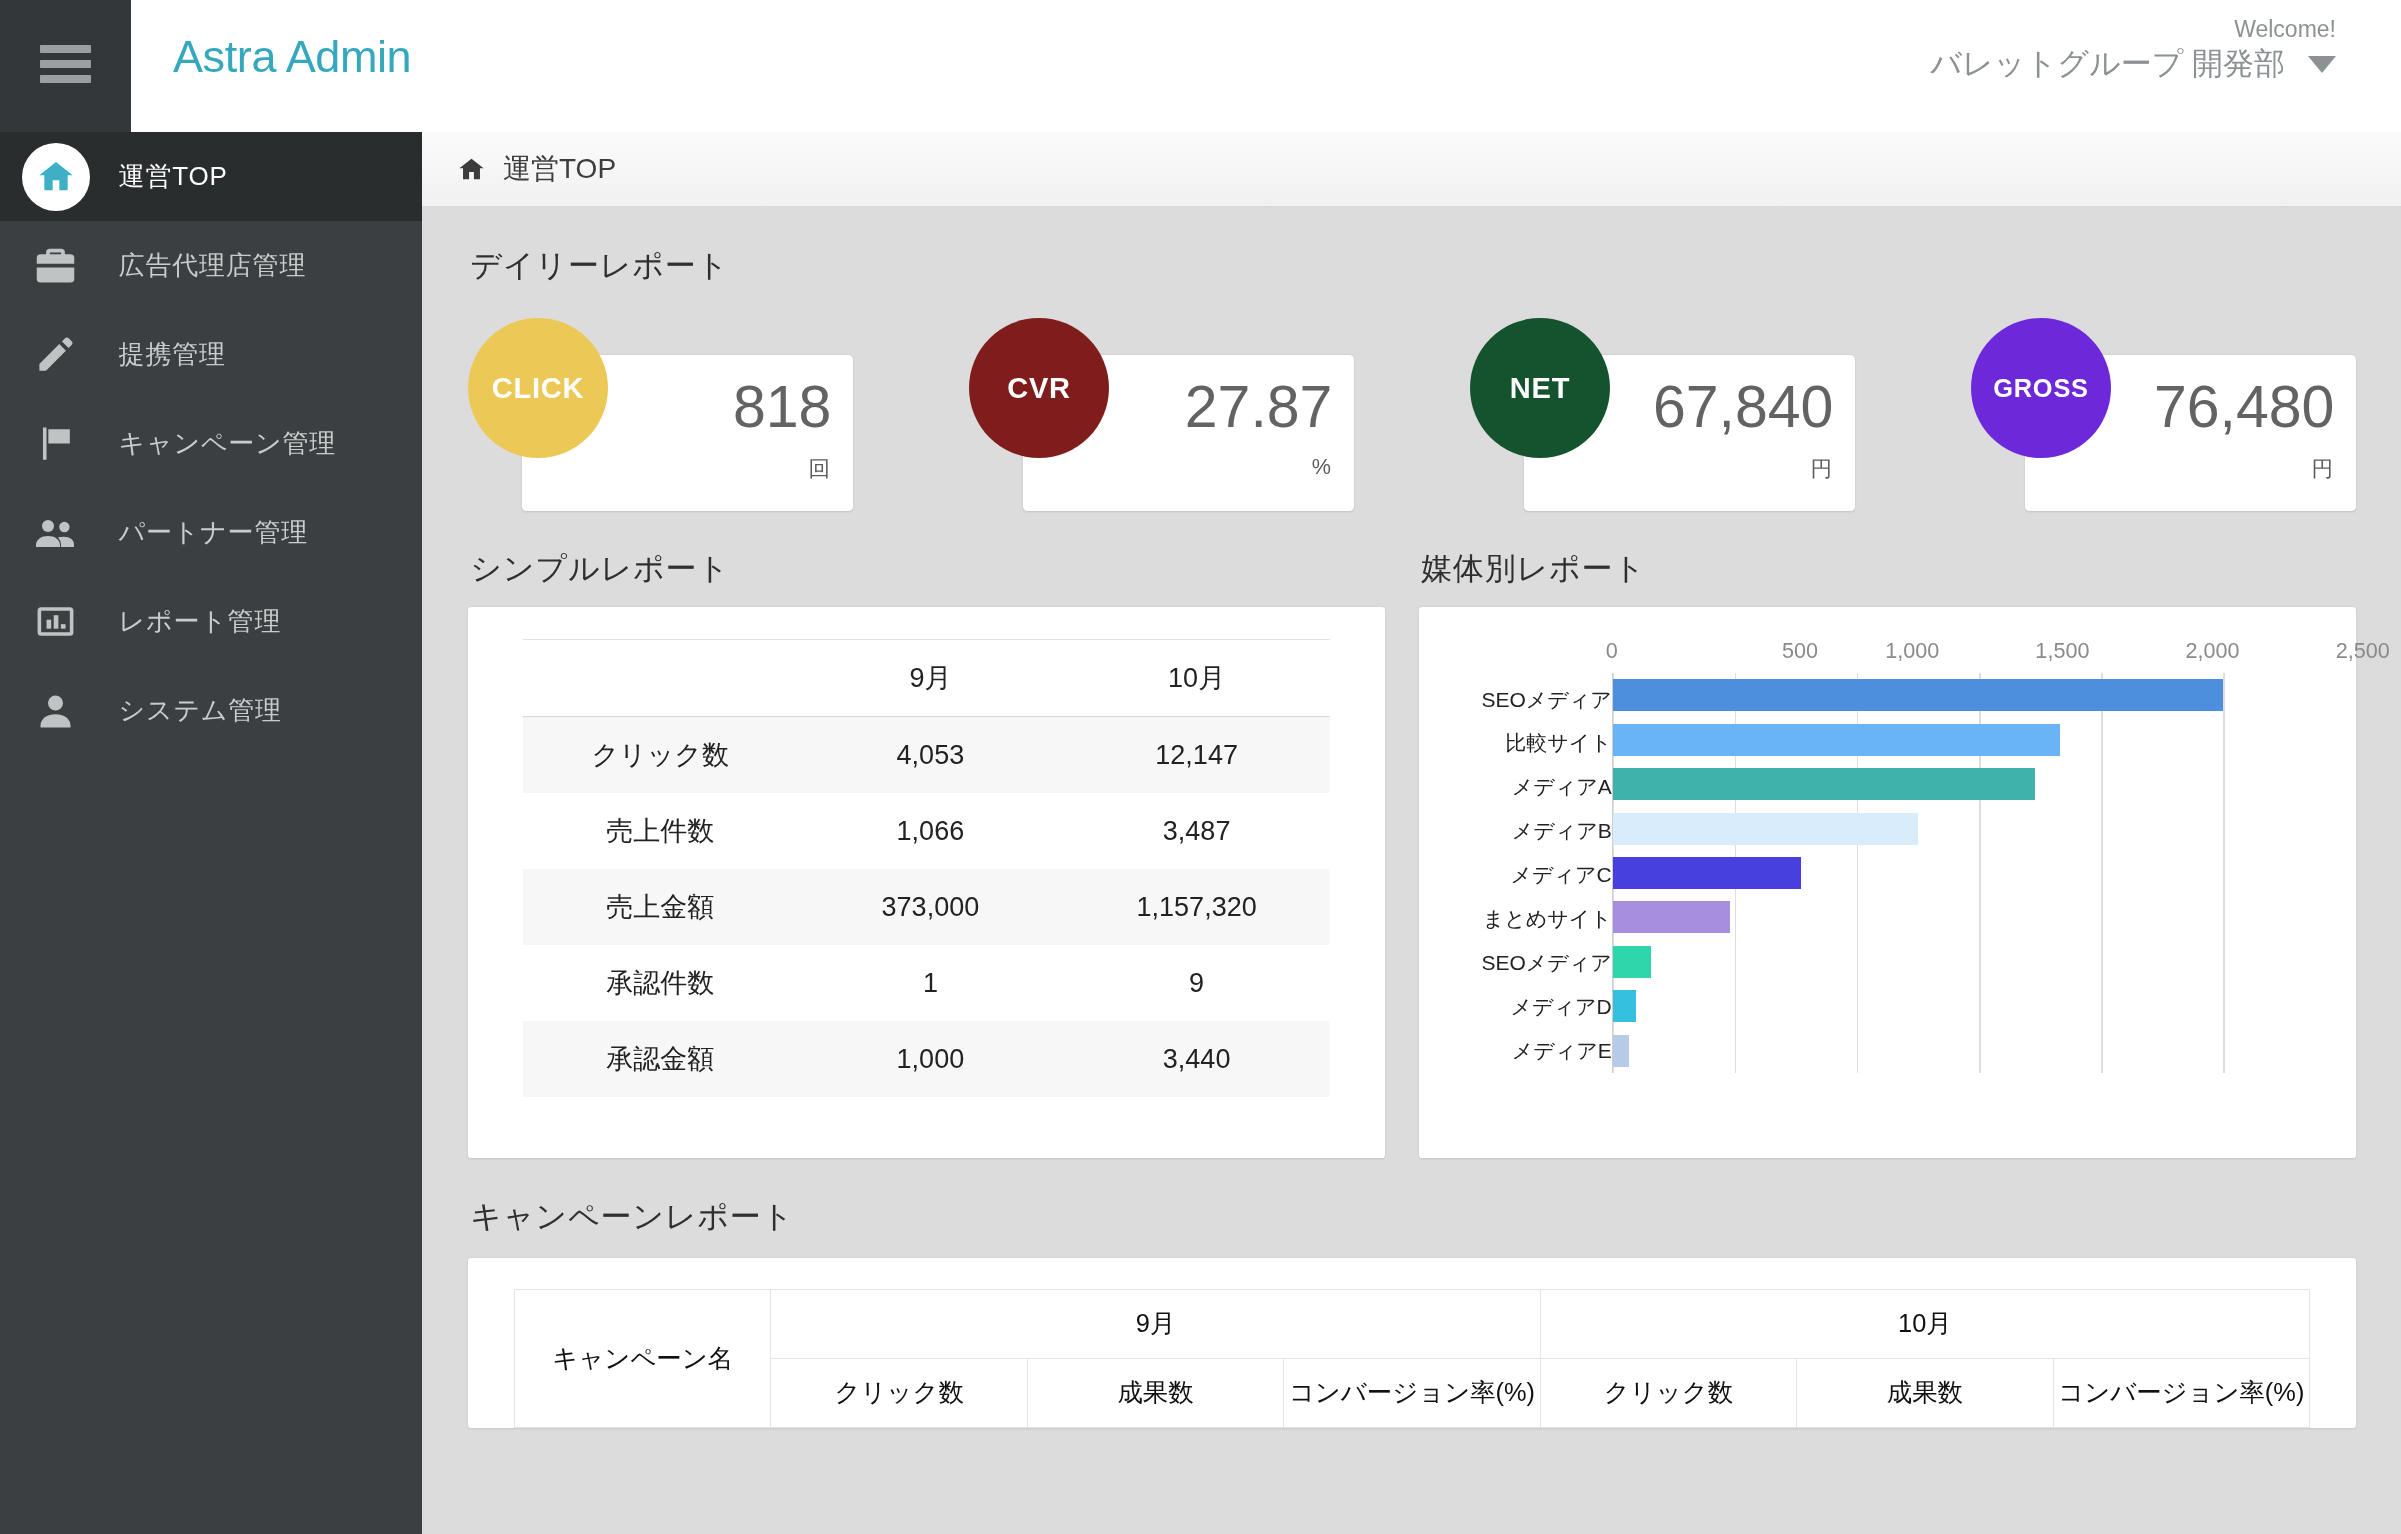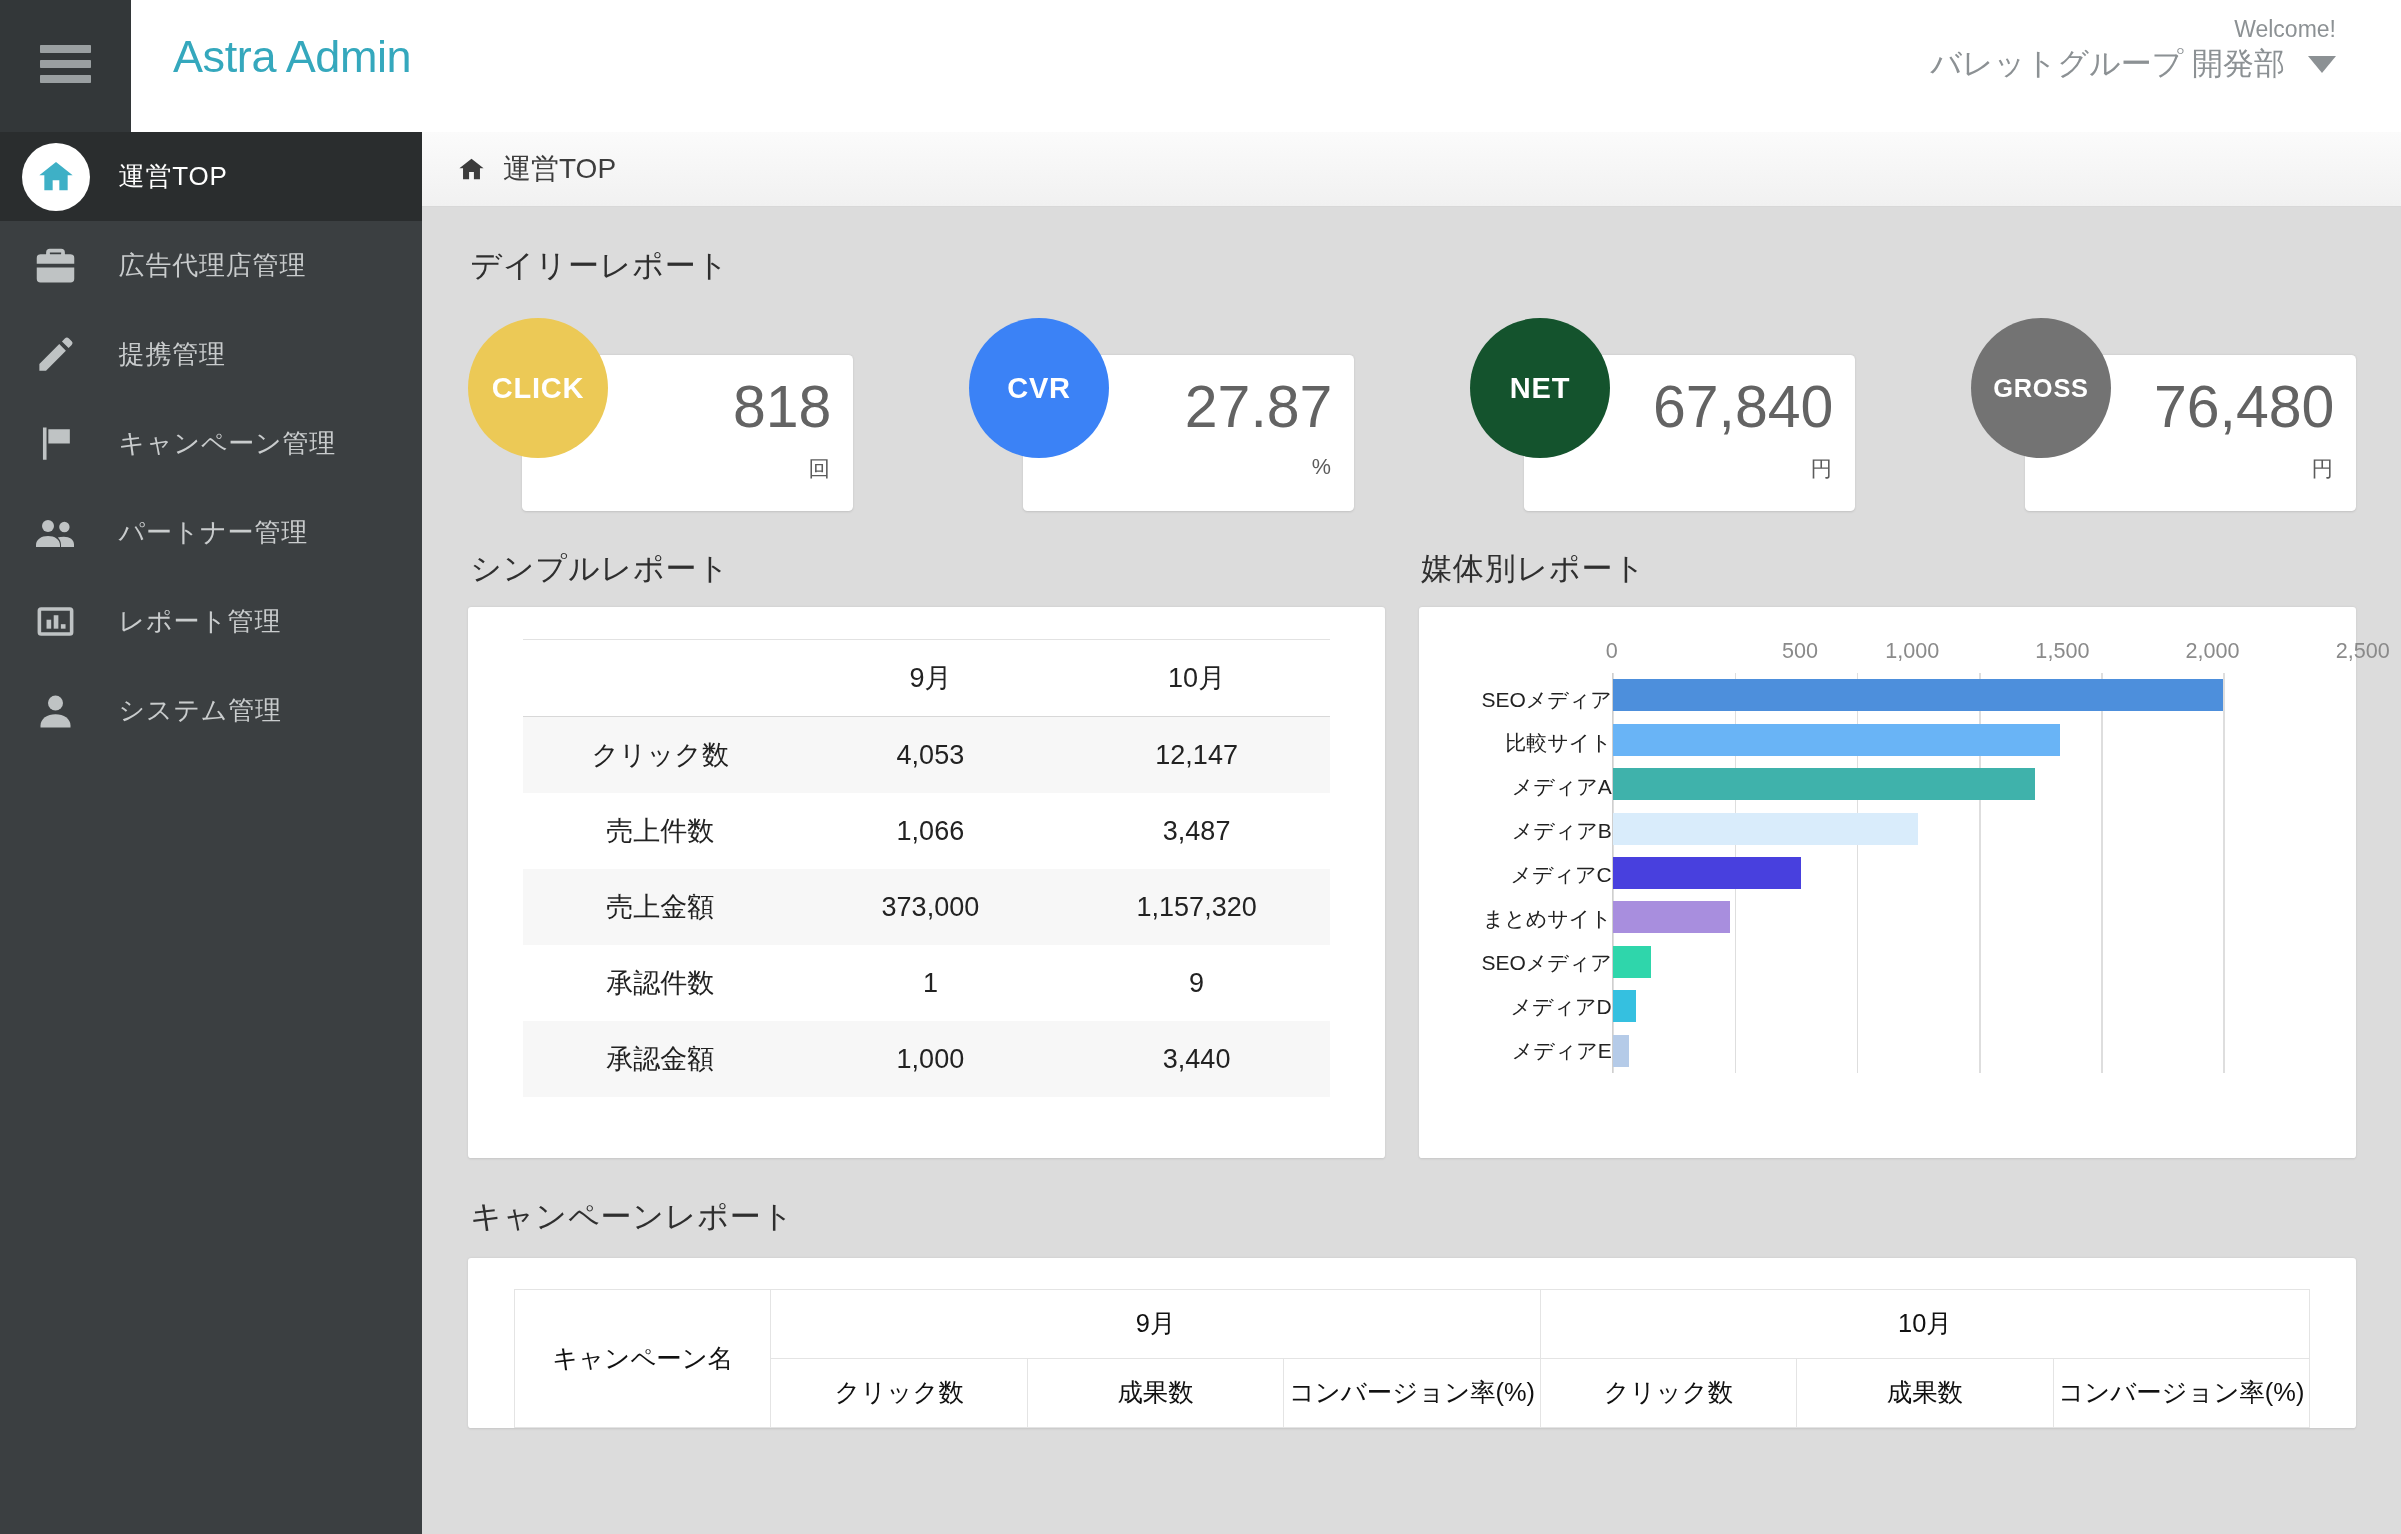--- a/index.html
+++ b/index.html
@@ -256,35 +256,35 @@
 
         <div class="kpi">
           <div class="kpi-card"></div>
           <div class="kpi-badge" id="badge0" style="background: rgb(236, 201, 86);">CLICK</div>
           <div class="kpi-value">818</div>
           <div class="kpi-unit">回</div>
         </div>
 
         <div class="kpi">
           <div class="kpi-card"></div>
-          <div class="kpi-badge" id="badge1" style="background: #3b82f6;">CVR</div>
+          <div class="kpi-badge" id="badge1" style="background: #7f1d1d;">CVR</div>
           <div class="kpi-value">27.87</div>
           <div class="kpi-unit">%</div>
         </div>
 
         <div class="kpi">
           <div class="kpi-card"></div>
           <div class="kpi-badge" id="badge2" style="background: #14532d;">NET</div>
           <div class="kpi-value">67,840</div>
           <div class="kpi-unit">円</div>
         </div>
 
         <div class="kpi">
           <div class="kpi-card"></div>
-          <div class="kpi-badge small" id="badge3" style="background: #737373;">GROSS</div>
+          <div class="kpi-badge small" id="badge3" style="background: #6d28d9;">GROSS</div>
           <div class="kpi-value">76,480</div>
           <div class="kpi-unit">円</div>
         </div>
 
       </div>
 
       <div class="report-row">
 
         <div class="col-left">
           <div class="sec-title">シンプルレポート</div>

